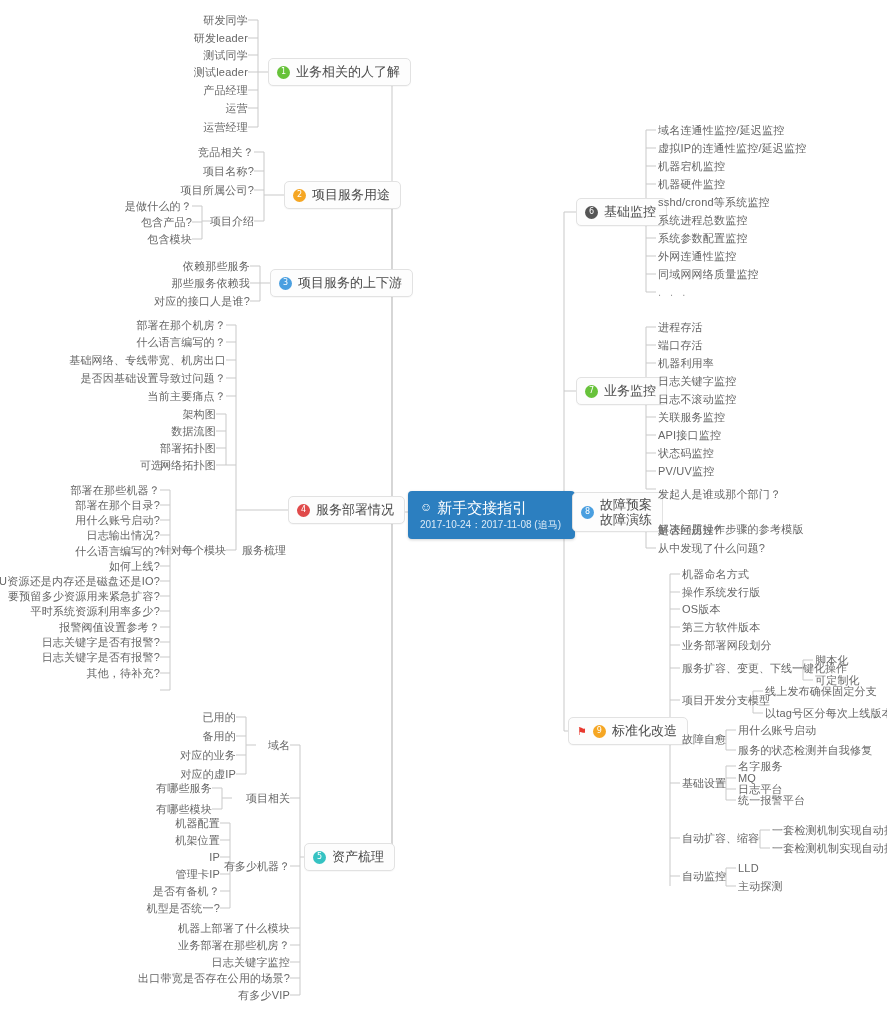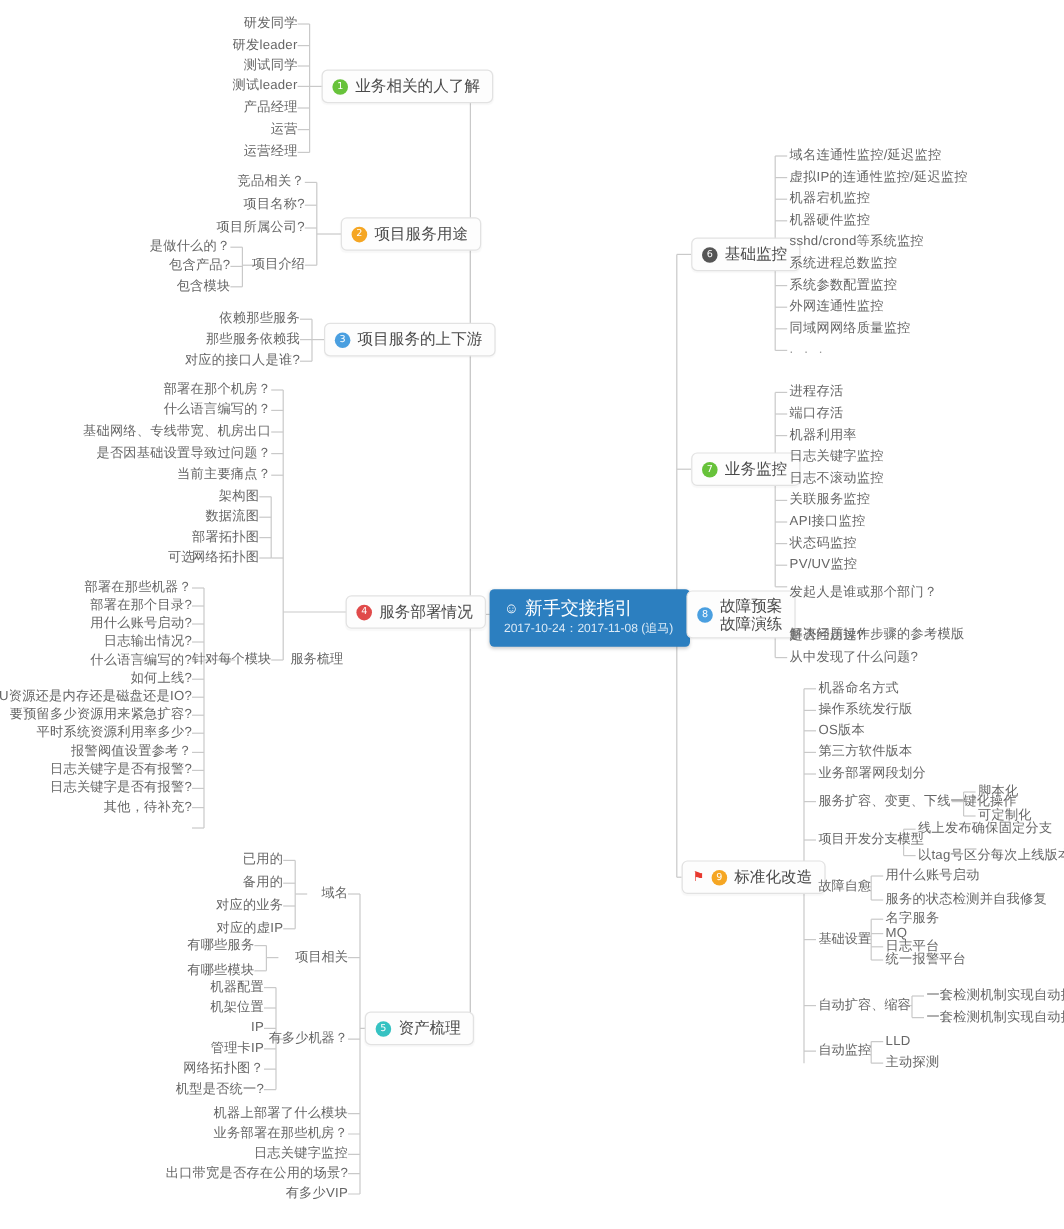--- a/index.html
+++ b/index.html
@@ -408,21 +408,21 @@
 
   <div class="mid l" style="left:290px;top:798px;">项目相关</div>
   <div class="leaf l" style="left:212px;top:788px;">有哪些服务</div>
   <div class="leaf l" style="left:212px;top:809px;">有哪些模块</div>
 
   <div class="mid l" style="left:290px;top:866px;">有多少机器？</div>
   <div class="leaf l" style="left:220px;top:823px;">机器配置</div>
   <div class="leaf l" style="left:220px;top:840px;">机架位置</div>
   <div class="leaf l" style="left:220px;top:857px;">IP</div>
   <div class="leaf l" style="left:220px;top:874px;">管理卡IP</div>
-  <div class="leaf l" style="left:220px;top:891px;">网络拓扑图？</div>
+  <div class="leaf l" style="left:220px;top:891px;">是否有备机？</div>
   <div class="leaf l" style="left:220px;top:908px;">机型是否统一?</div>
 
   <div class="leaf l" style="left:290px;top:928px;">机器上部署了什么模块</div>
   <div class="leaf l" style="left:290px;top:945px;">业务部署在那些机房？</div>
   <div class="leaf l" style="left:290px;top:962px;">日志关键字监控</div>
   <div class="leaf l" style="left:290px;top:978px;">出口带宽是否存在公用的场景?</div>
   <div class="leaf l" style="left:290px;top:995px;">有多少VIP</div>
 
   <div class="leaf r" style="left:658px;top:130px;">域名连通性监控/延迟监控</div>
   <div class="leaf r" style="left:658px;top:148px;">虚拟IP的连通性监控/延迟监控</div>

